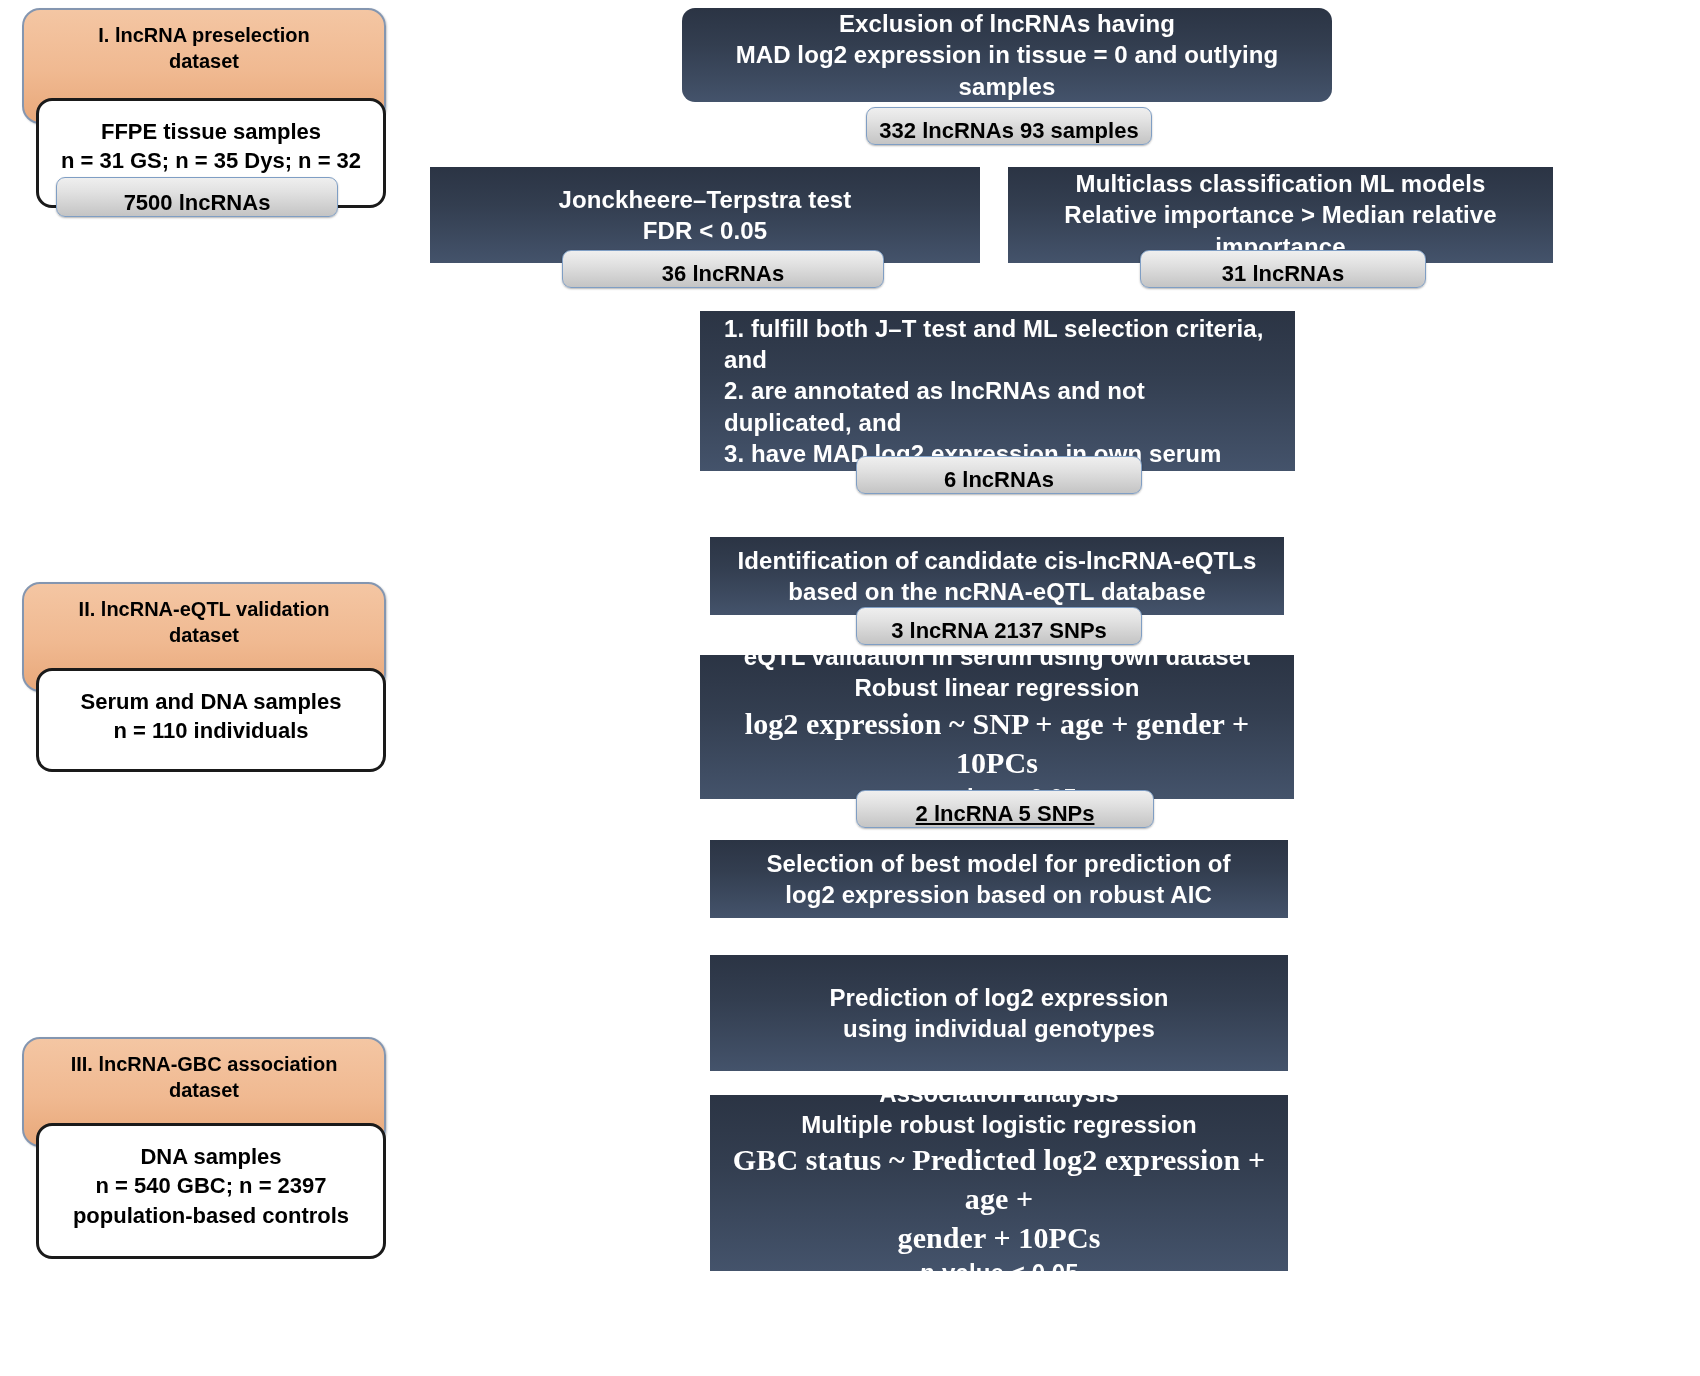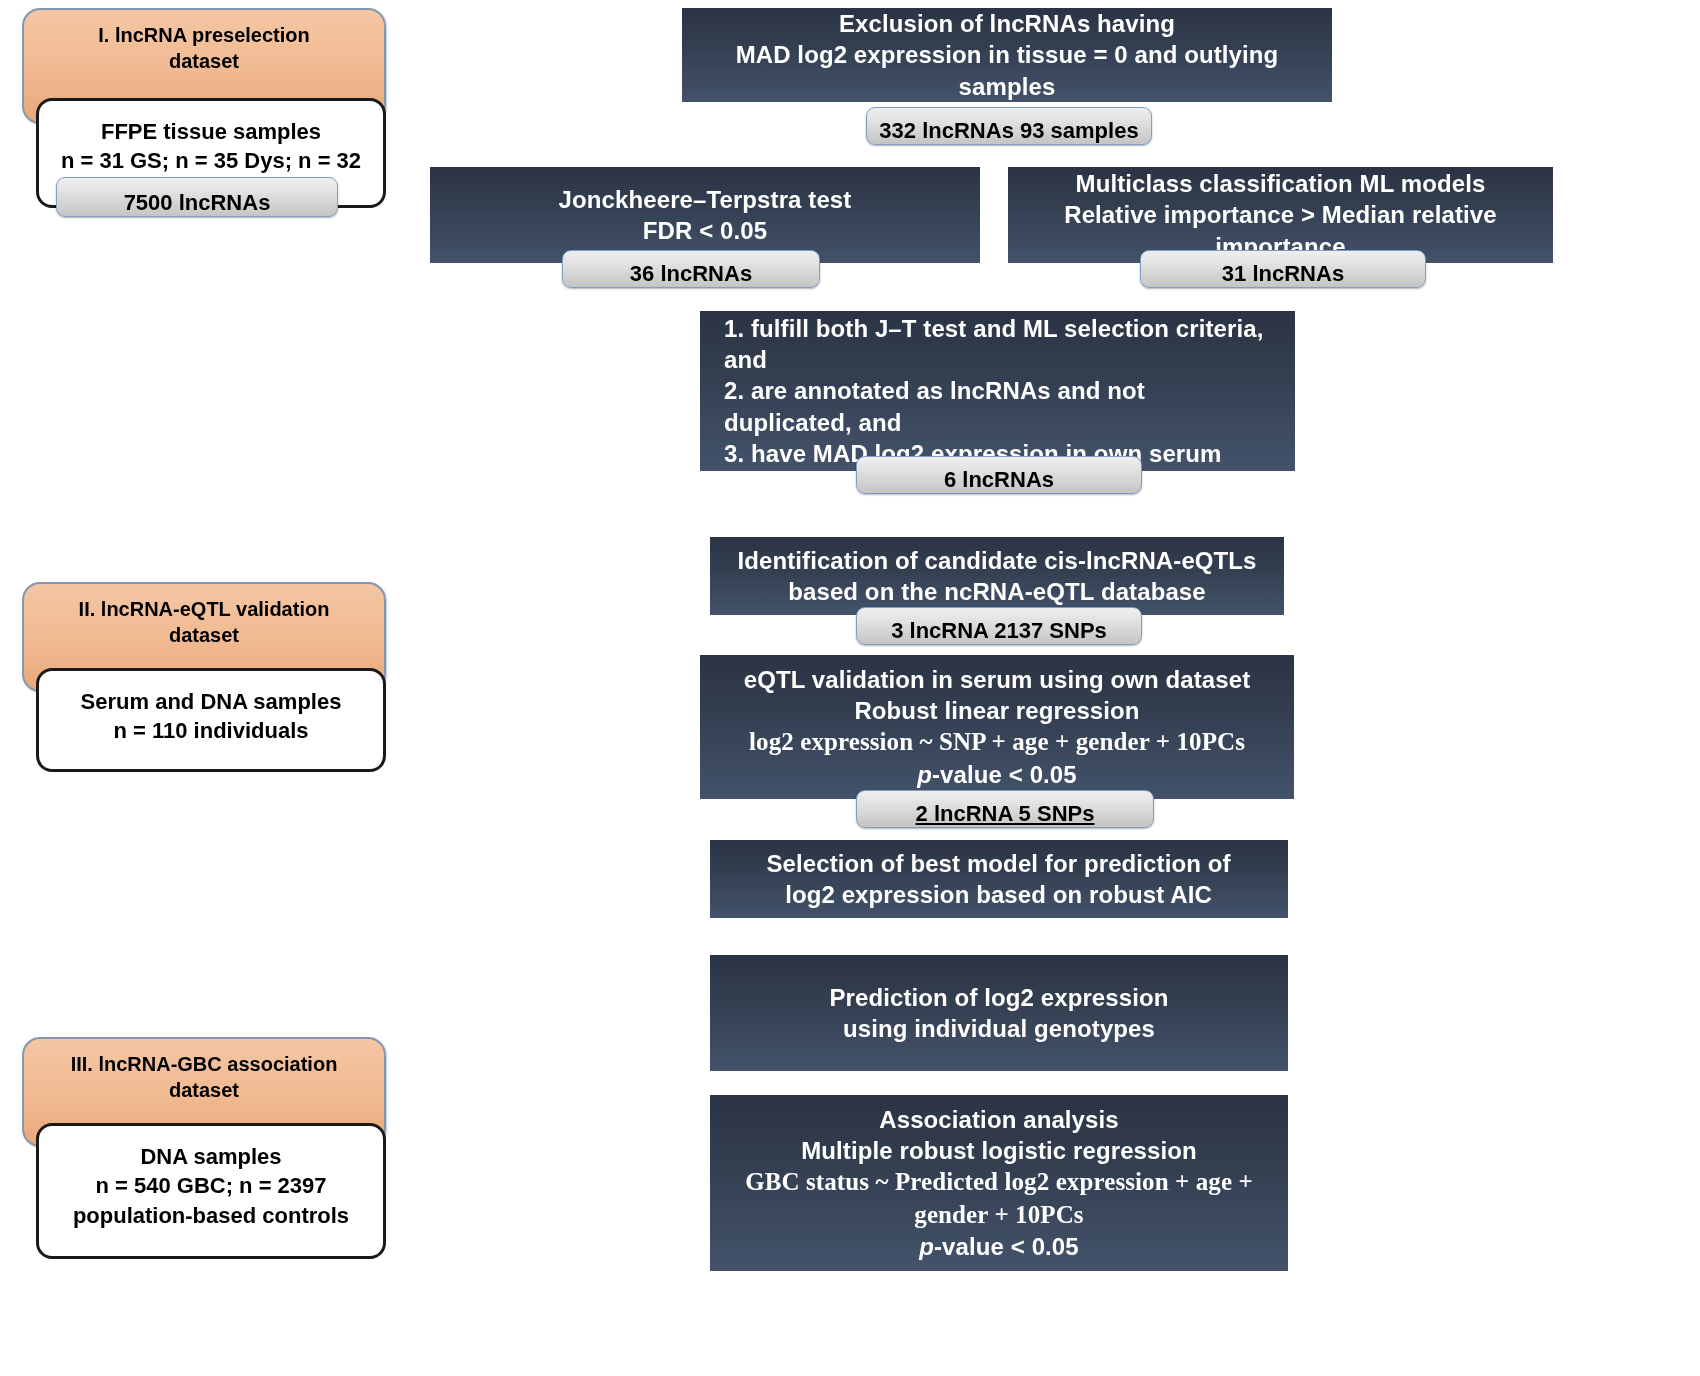--- a/index.html
+++ b/index.html
@@ -72,21 +72,21 @@
     align-items: center;
     padding: 6px 18px;
     line-height: 1.30;
     font-size: 24px;
     letter-spacing: 0.1px;
   }
   .proc-box .line { display: block; width: 100%; }
   .proc-box .line.left { text-align: left; }
   .proc-box .line.serif {
     font-family: "Liberation Serif", serif;
-    font-size: 25px;
+    font-size: 30px;
     font-weight: bold;
   }
   .proc-box .line.pval { font-size: 24px; }
   .proc-box .line.pval i {
     font-style: italic;
   }
 
   
   .badge {
     position: absolute;
@@ -117,33 +117,33 @@
     </div>
     <div class="dataset-body" style="top:90px; height:110px;">
       <span class="line">FFPE tissue samples</span>
       <span class="line">n = 31 GS; n = 35 Dys; n = 32 GBC</span>
     </div>
   </div>
   <div class="badge" style="left:56px; top:177px; width:282px; height:40px;">
     <span>7500 lncRNAs</span>
   </div>
 
-  <div class="proc-box" style="left:682px; top:8px; width:650px; height:94px;">
+  <div class="proc-box" style="left:682px; top:8px; width:650px; height:94px;border-radius:13px;">
     <span class="line">Exclusion of lncRNAs having</span>
     <span class="line">MAD log2 expression in tissue = 0 and outlying samples</span>
   </div>
   <div class="badge" style="left:866px; top:107px; width:286px; height:38px;">
     <span>332 lncRNAs 93 samples</span>
   </div>
 
   <div class="proc-box" style="left:430px; top:167px; width:550px; height:96px;">
     <span class="line">Jonckheere–Terpstra test</span>
     <span class="line">FDR &lt; 0.05</span>
   </div>
-  <div class="badge" style="left:562px; top:250px; width:258px; height:38px;">
+  <div class="badge" style="left:562px; top:250px; width:322px; height:38px;">
     <span>36 lncRNAs</span>
   </div>
 
   <div class="proc-box" style="left:1008px; top:167px; width:545px; height:96px;">
     <span class="line">Multiclass classification ML models</span>
     <span class="line">Relative importance &gt; Median relative importance</span>
   </div>
   <div class="badge" style="left:1140px; top:250px; width:286px; height:38px;">
     <span>31 lncRNAs</span>
   </div>

